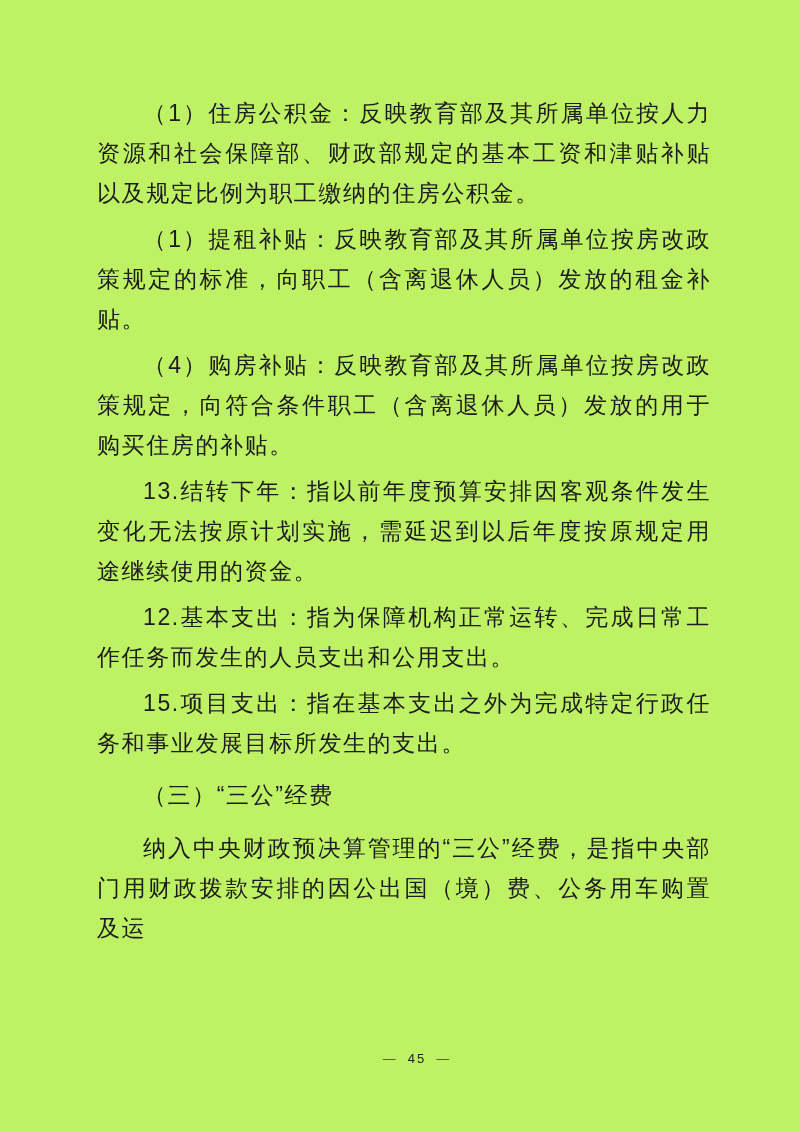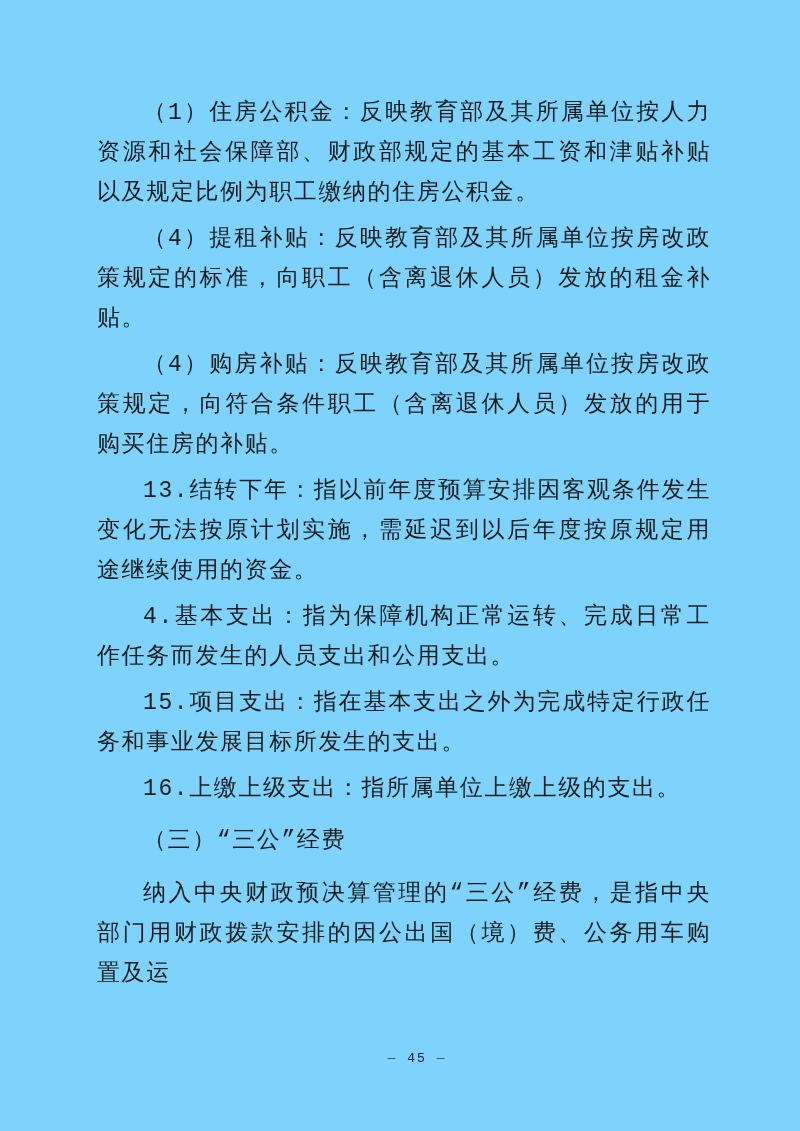--- a/index.html
+++ b/index.html
@@ -4,23 +4,23 @@
 <style>
   html, body {
     margin: 0;
     padding: 0;
     background: #ffffff;
   }
   .page {
     position: relative;
     width: 800px;
     height: 1131px;
-    background: #7dd3fc;
+    background: #bef264;
     overflow: hidden;
-    font-family: Liberation Mono, monospace;
+    font-family: Liberation Sans, sans-serif;
     color: #1c1c1c;
   }
   .content {
     position: absolute;
     left: 97px;
     top: 90px;
     width: 614px;
   }
   .para {
     margin: 0;
@@ -53,26 +53,25 @@
     color: #4a4a4a;
     padding: 0 10px;
   }
 </style>
 </head>
 <body>
 
 <div class="page">
   <main class="content">
     <p class="para">（1）住房公积金：反映教育部及其所属单位按人力资源和社会保障部、财政部规定的基本工资和津贴补贴以及规定比例为职工缴纳的住房公积金。</p>
-    <p class="para">（4）提租补贴：反映教育部及其所属单位按房改政策规定的标准，向职工（含离退休人员）发放的租金补贴。</p>
+    <p class="para">（1）提租补贴：反映教育部及其所属单位按房改政策规定的标准，向职工（含离退休人员）发放的租金补贴。</p>
     <p class="para">（4）购房补贴：反映教育部及其所属单位按房改政策规定，向符合条件职工（含离退休人员）发放的用于购买住房的补贴。</p>
     <p class="para">13.结转下年：指以前年度预算安排因客观条件发生变化无法按原计划实施，需延迟到以后年度按原规定用途继续使用的资金。</p>
-    <p class="para">4.基本支出：指为保障机构正常运转、完成日常工作任务而发生的人员支出和公用支出。</p>
+    <p class="para">12.基本支出：指为保障机构正常运转、完成日常工作任务而发生的人员支出和公用支出。</p>
     <p class="para">15.项目支出：指在基本支出之外为完成特定行政任务和事业发展目标所发生的支出。</p>
-    <p class="para">16.上缴上级支出：指所属单位上缴上级的支出。</p>
     <p class="para heading">（三）“三公”经费</p>
     <p class="para">纳入中央财政预决算管理的“三公”经费，是指中央部门用财政拨款安排的因公出国（境）费、公务用车购置及运</p>
   </main>
 
   <footer class="footer">
     <span class="dash">—</span><span>45</span><span class="dash">—</span>
   </footer>
 </div>
 
 </body></html>

